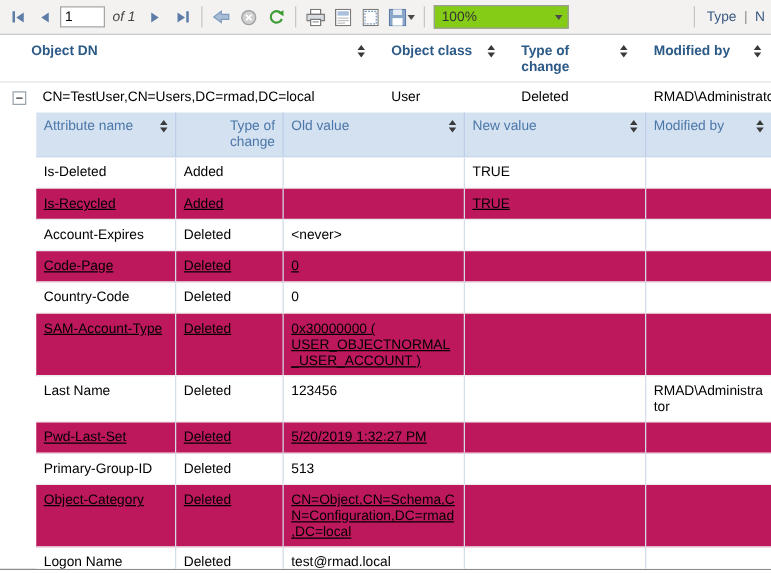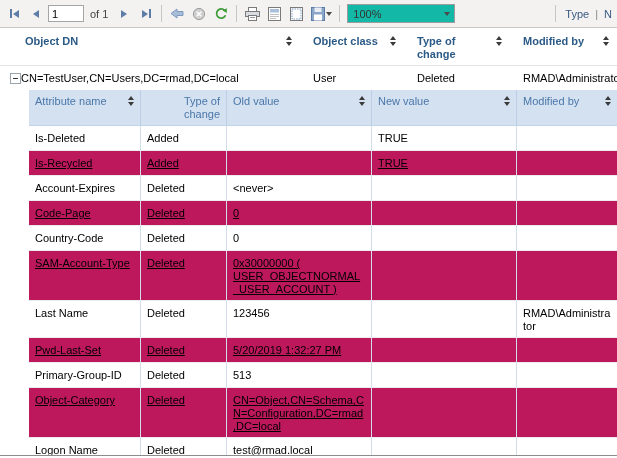--- a/index.html
+++ b/index.html
@@ -12,22 +12,22 @@
     display:flex; align-items:center; padding:0 4px; gap:2px; font-size:11px;
     color:#333; overflow:hidden; }
   .tbtn { width:20px; height:20px; display:flex; align-items:center;
     justify-content:center; gap:1px; background:transparent; border:1px solid transparent; }
   .tri-l { width:0; height:0; border-top:4px solid transparent; border-bottom:4px solid transparent; border-right:6px solid #5d7da8; }
   .tri-r { width:0; height:0; border-top:4px solid transparent; border-bottom:4px solid transparent; border-left:6px solid #5d7da8; }
   .navbar { width:2px; height:9px; background:#5d7da8; }
   .sep { width:1px; height:17px; background:#c6c6c6; margin:0 3px; flex:none; }
   .page-input { width:36px; height:17px; border:1px solid #a5a5a5; font-family:"Liberation Sans",sans-serif;
     font-size:11px; padding:0 3px; color:#000; background:#fff; }
-  .of-label { margin:0 4px; color:#444; }
-  .zoom { width:108px; height:19px; background:#14b8a6; border:1px solid #9c9c9c;
+  .of-label { margin:0 4px; color:#444;font-style:italic; }
+  .zoom { width:108px; height:19px; background:#84cc16; border:1px solid #9c9c9c;
     display:flex; align-items:center; padding-left:5px; margin-left:2px; }
   .zoom-caret { margin-left:auto; width:14px; height:100%; display:flex; align-items:center; justify-content:center; }
   .caret-down { width:0; height:0; border-left:3px solid transparent; border-right:3px solid transparent; border-top:4px solid #4a4a4a; }
   .right-group { margin-left:auto; display:flex; align-items:center; gap:6px; padding-right:1px; }
   .find-label { color:#3a5a82; }
   .find-sep { color:#8a8a8a; }
 
   
   .report { height:428px; background:#fff; border-bottom:1px solid #8c8c8c; overflow:hidden; }
 
@@ -38,21 +38,21 @@
   .mh-cell.first { padding-left:17px;gap:25px; }
   .mh-cell:not(.first) { padding-left:13px; }
   .sort { display:inline-flex; flex-direction:column; gap:2px; margin-top:1px; flex:none; }
   .s-up { width:0; height:0; border-left:3px solid transparent; border-right:3px solid transparent; border-bottom:4px solid #3a3a3a; }
   .s-dn { width:0; height:0; border-left:3px solid transparent; border-right:3px solid transparent; border-top:4px solid #3a3a3a; }
 
   .objrow { display:grid; grid-template-columns:292px 104px 106px 1fr;
     padding:6px 0 5px 8px; font-size:11px; line-height:13px; color:#000; }
   .objrow > div:not(.dn) { padding-left:13px; }
   .objrow .mod { white-space:nowrap; }
-  .dn { display:flex; align-items:center; gap:0; padding-left:2px; }
+  .dn { display:flex; align-items:center; gap:13px; padding-left:2px; }
   .expander { width:11px; height:11px; border:1px solid #9aa4ad; background:#fff;
     display:inline-flex; align-items:center; justify-content:center; flex:none; }
   .expander .minus { width:5px; height:1px; background:#333; }
 
   .subtable { margin-left:29px; }
   .subhead { display:grid; grid-template-columns:111px 86px 145px 145px 1fr;
     background:#d4e1f1; color:#4a77a8; font-size:11px; line-height:13px;
     border-bottom:1px solid #c3d3e7; }
   .sh-cell { display:flex; justify-content:space-between; align-items:flex-start;
     padding:5px 6px 4px;text-align:right; }

